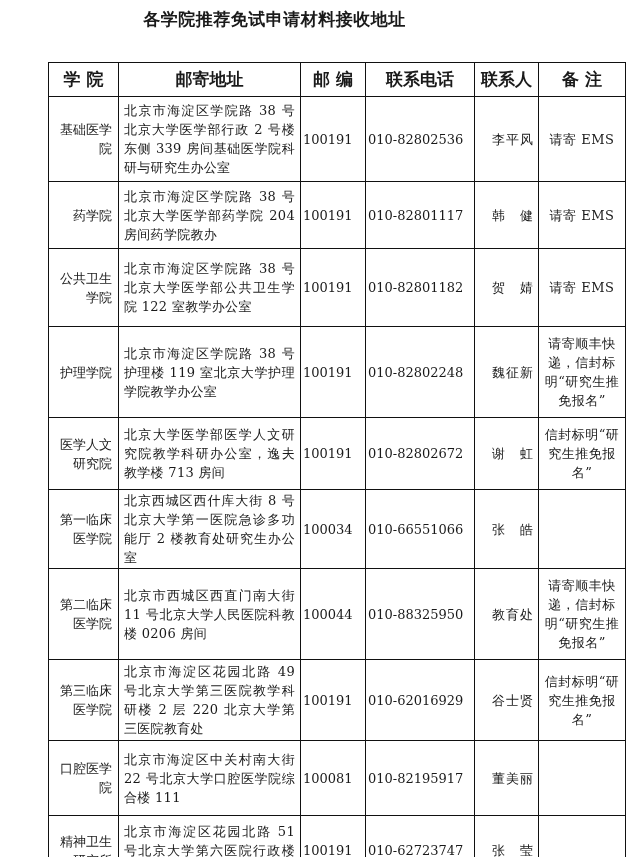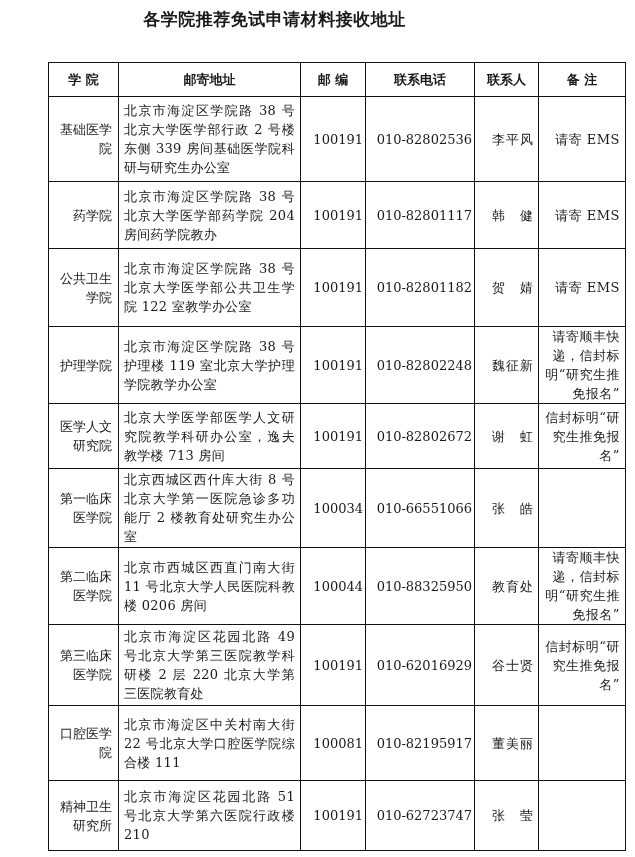--- a/index.html
+++ b/index.html
@@ -6,27 +6,27 @@
   body { width: 635px; height: 857px; position: relative; overflow: hidden;
          font-family: "DejaVu Serif", "Liberation Serif", serif; color: #1a1a1a; }
   .title { position: absolute; top: 8px; left: 0; width: 549px; text-align: center;
            font-family: "DejaVu Sans", "Liberation Sans", sans-serif; font-weight: bold;
            font-size: 17px; letter-spacing: 0.5px; }
   table { position: absolute; top: 62px; left: 48px; border-collapse: collapse;
           table-layout: fixed; width: 577px; }
   td, th { border: 1.5px solid #111; padding: 0 4px; font-size: 13px; line-height: 19px;
            vertical-align: middle; }
   th { font-family: "DejaVu Sans", "Liberation Sans", sans-serif; font-weight: bold;
-       font-size: 13px; height: 33px; text-align: center; }
+       font-size: 17px; height: 33px; text-align: center; }
   td.college { text-align: right; padding: 0 6px; }
   td.addr { text-align: justify; padding: 0 5px; letter-spacing: 0.3px; }
-  td.zip { text-align: right; padding: 0 2px; }
-  td.phone { text-align: right; padding: 0 2px; }
+  td.zip { text-align: left; padding: 0 2px; }
+  td.phone { text-align: left; padding: 0 2px; }
   td.contact { text-align: right; letter-spacing: 1px; }
-  td.note { text-align: right; padding: 0 5px; letter-spacing: 0.5px; }
+  td.note { text-align: center; padding: 7px 5px; letter-spacing: 0.5px; }
   .scan-artifact { position: absolute; top: 830px; left: 466px; width: 158px; height: 2px;
                    background: repeating-linear-gradient(90deg, #fff 0 6px, transparent 6px 22px); }
 </style>
 </head>
 <body>
 
 <div class="title">各学院推荐免试申请材料接收地址</div>
 
 <table>
   <colgroup>

